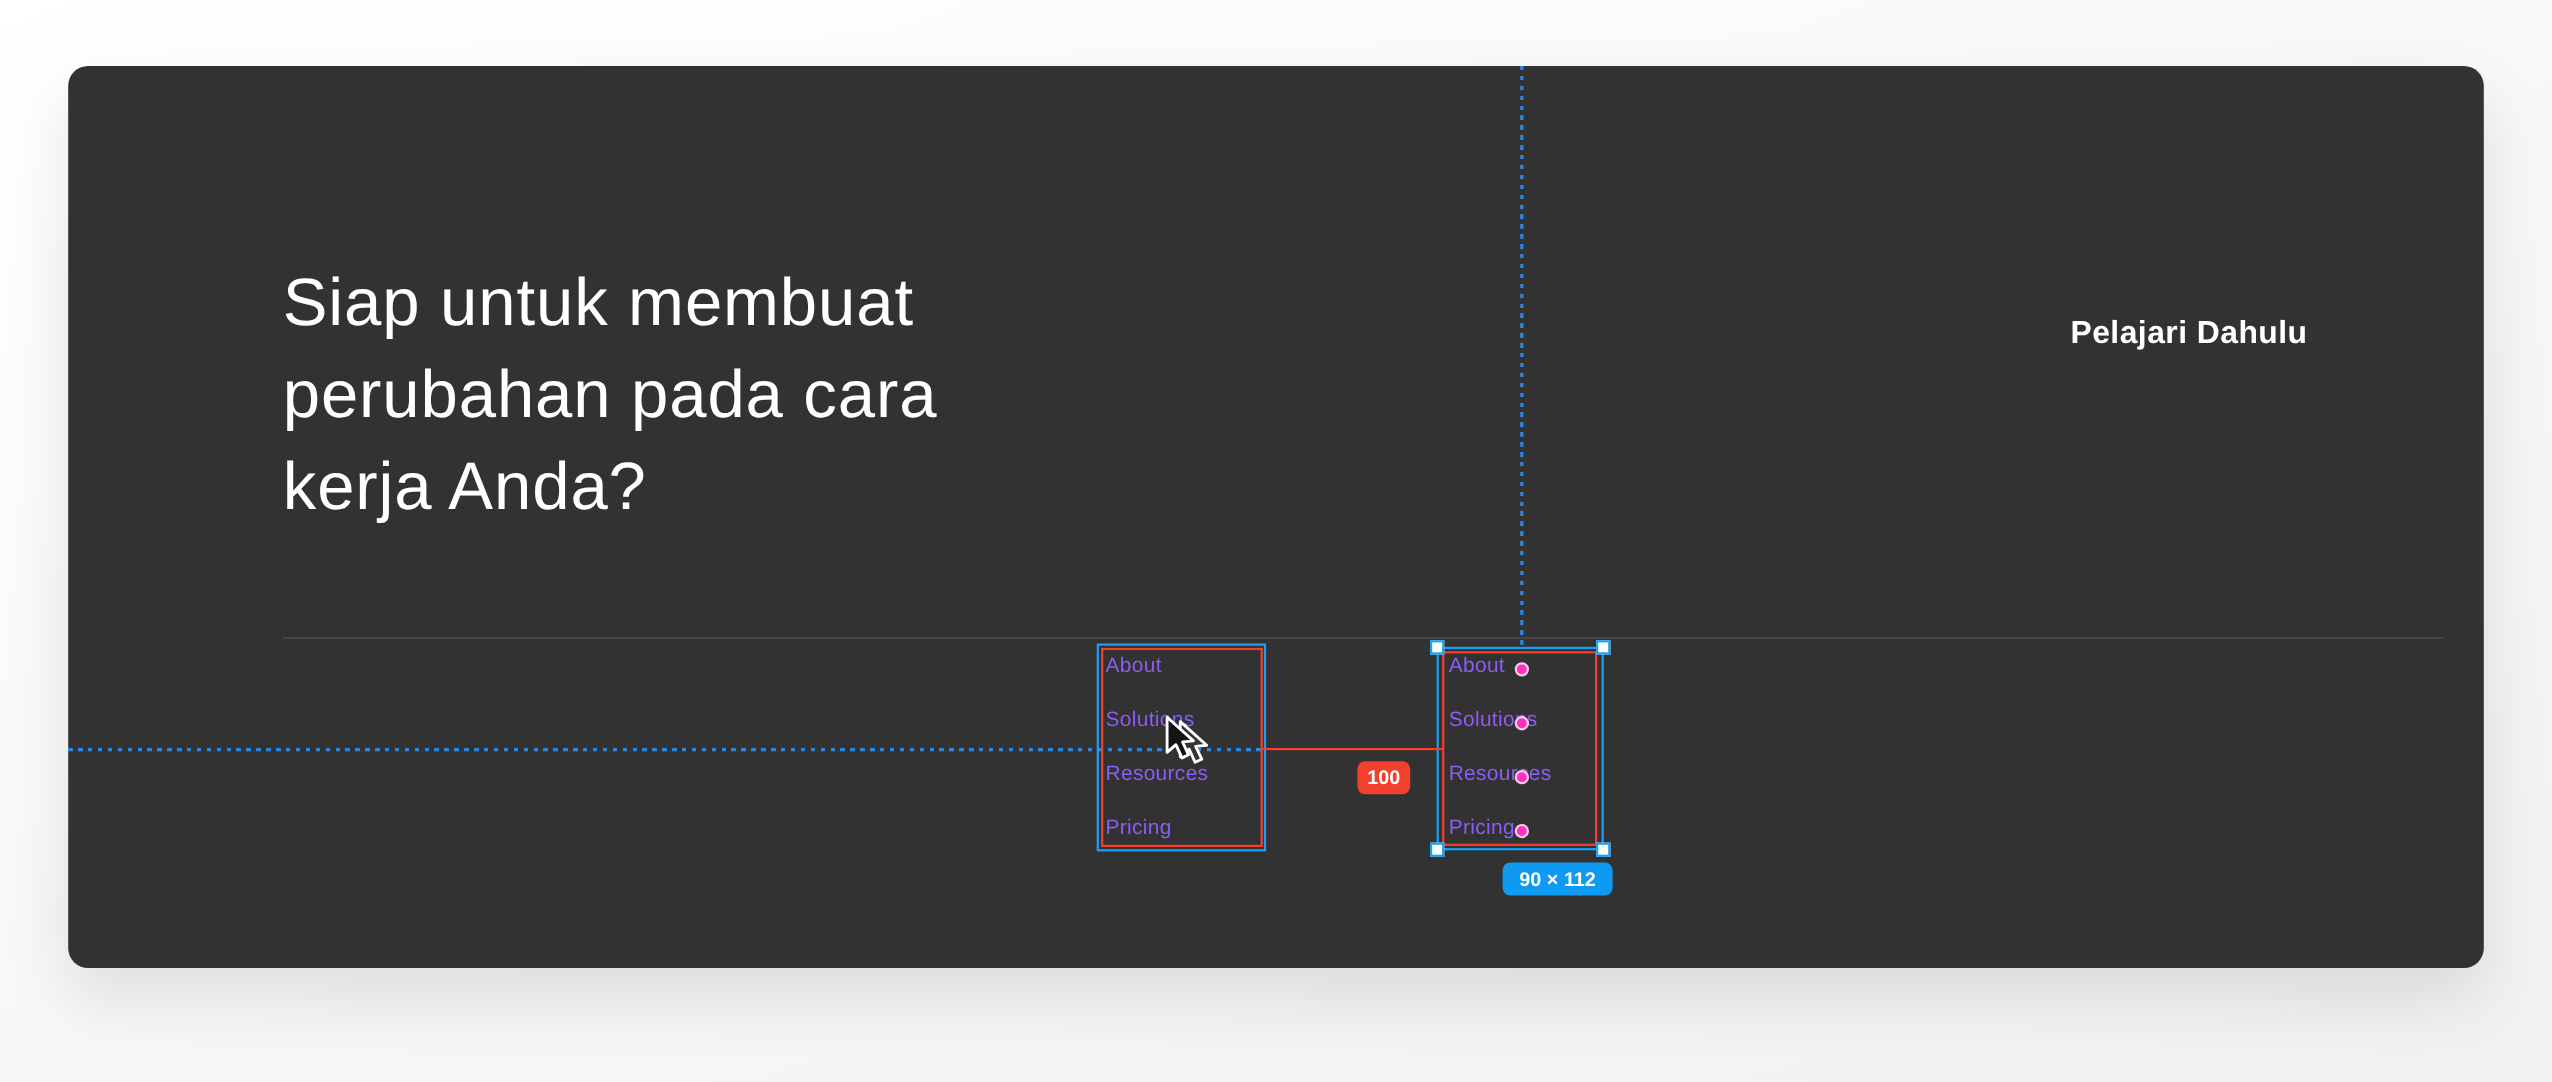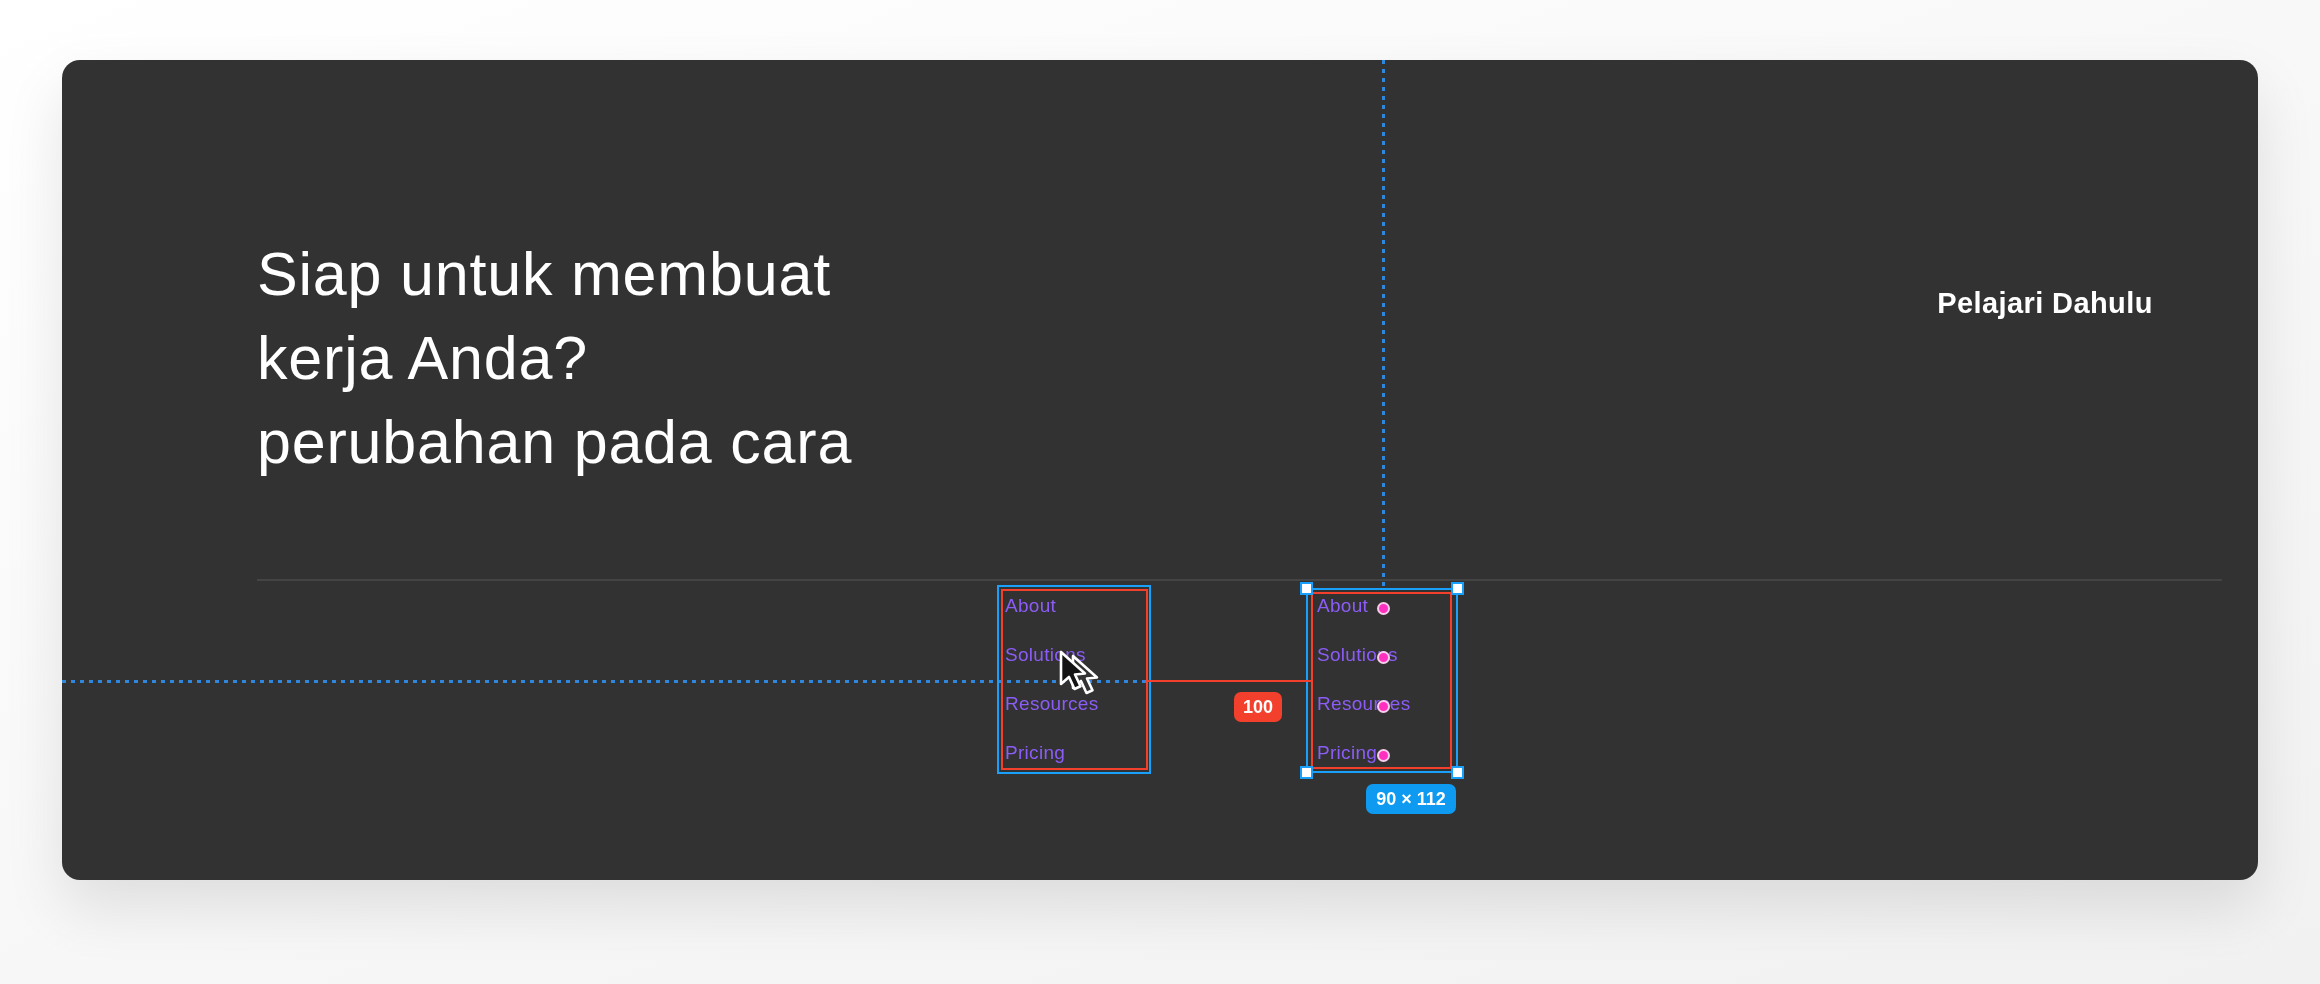--- a/index.html
+++ b/index.html
@@ -24,21 +24,21 @@
   }
   .btn-primary{
     position:absolute;left:1547px;top:261px;width:323px;height:84px;
     background:linear-gradient(135deg,#3f53d6 0%,#4468f2 100%);
     border:none;border-radius:14px;cursor:pointer;
     color:#ffffff;font-size:29px;font-weight:700;letter-spacing:.4px;
     font-family:"Liberation Sans", sans-serif;
     display:flex;align-items:center;justify-content:center;
   }
   .btn-secondary{
-    position:absolute;left:1905px;top:272px;width:280px;height:62px;
+    position:absolute;left:1850px;top:272px;width:280px;height:62px;
     background:transparent;border:none;cursor:pointer;
     color:#ffffff;font-size:29px;font-weight:700;letter-spacing:.4px;
     font-family:"Liberation Sans", sans-serif;
     display:flex;align-items:center;justify-content:center;
   }
   .divider{
     position:absolute;left:195px;top:519px;width:1965px;height:2px;
     background:rgba(255,255,255,.09);
   }
 
@@ -78,42 +78,42 @@
   }
   .measure-line{
     position:absolute;left:1148px;top:680px;width:163px;height:2px;
     background:#f2402c;
   }
   .badge{
     position:absolute;display:flex;align-items:center;justify-content:center;
     color:#ffffff;font-size:18px;font-weight:700;border-radius:7px;margin-left:28px;
   }
   .badge-distance{left:1206px;top:692px;width:48px;height:30px;background:#f2402c;}
-  .badge-size{left:1338px;top:784px;width:90px;height:30px;background:#0e9af0;}
+  .badge-size{left:1338px;top:784px;width:100px;height:30px;background:#0e9af0;}
 
   .gap-dot{
     position:absolute;width:9px;height:9px;border-radius:50%;
     background:#ff2fbf;border:2px solid #f7cdeb;box-sizing:content-box;
     margin-left:-6px;margin-top:-6px;left:1383px;
   }
   .dot-1{top:608px;} .dot-2{top:657px;} .dot-3{top:706px;} .dot-4{top:755px;}
 
   .cursor{position:absolute;left:1055px;top:650px;pointer-events:none;}
 </style>
 </head>
 <body>
 
 <div class="canvas">
 
   <div class="card">
 
     <div class="headline">
       <div>Siap untuk membuat</div>
+      <div>perubahan pada cara</div>
       <div>kerja Anda?</div>
-      <div>perubahan pada cara</div>
     </div>
 
     <div class="divider"></div>
   </div>
 
   <button class="btn-secondary">Pelajari Dahulu</button>
 
   <div class="nav-list nav-left">
     <span class="nav-item">About</span>
     <span class="nav-item">Solutions</span>

